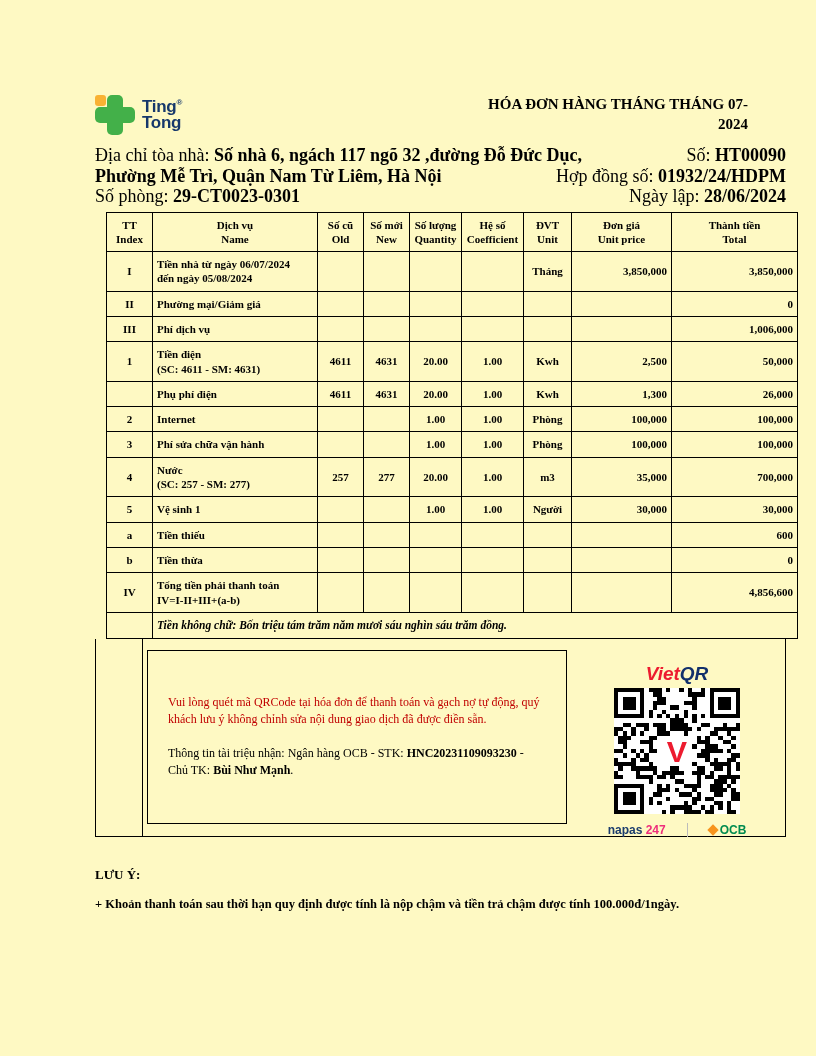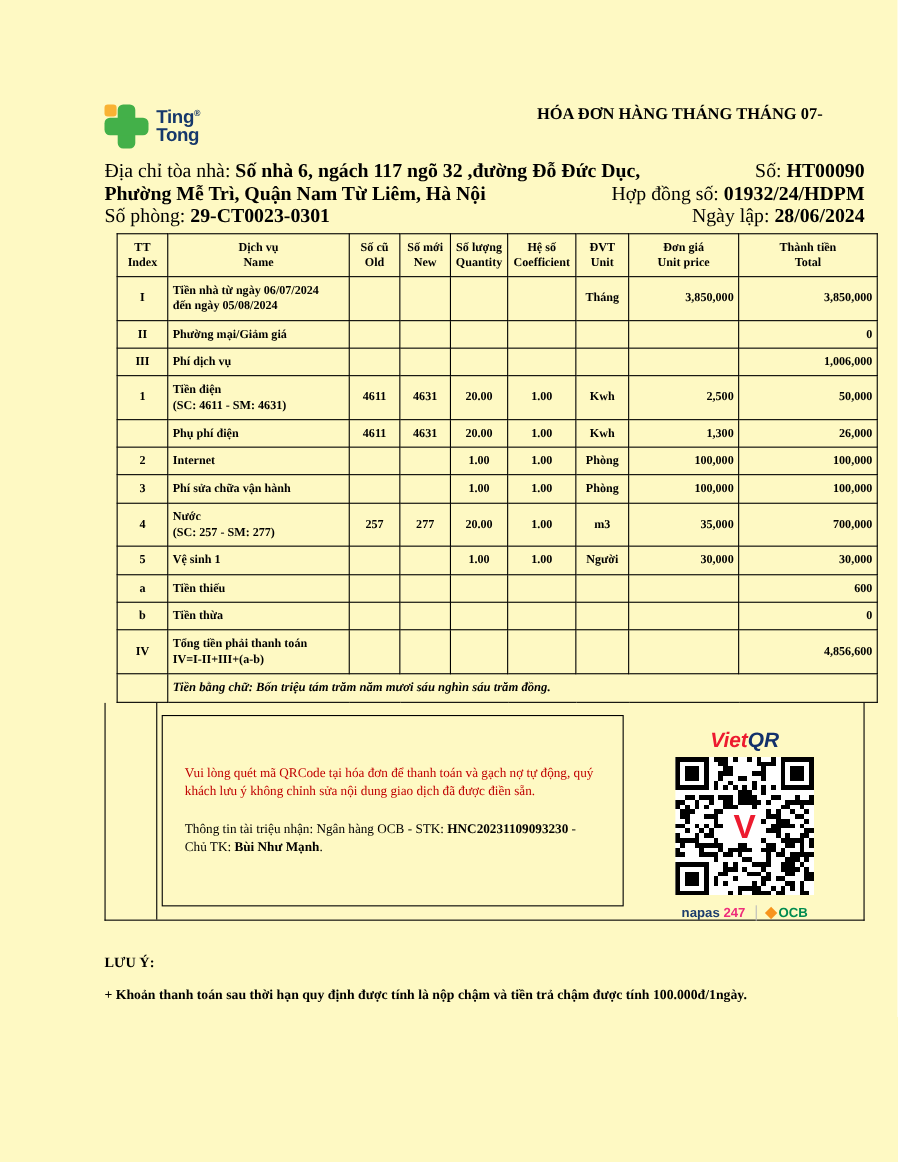--- a/index.html
+++ b/index.html
@@ -50,21 +50,21 @@
   .qr-col1{width:46px;flex:none;border-right:1px solid #000;}
   .qr-main{flex:1;display:flex;padding:11px 8px 12px 4px;gap:10px;}
   .qr-textbox{border:1px solid #000;width:420px;flex:none;display:flex;flex-direction:column;justify-content:center;padding:0 20px;box-sizing:border-box;}
   .red-note{color:var(--accent-red);font-size:12px;line-height:1.45;margin:0 0 16px;}
   .acct{font-size:12px;line-height:1.45;margin:0;}
   .qr-right{flex:1;display:flex;flex-direction:column;align-items:center;}
   .vietqr{font-family:"Liberation Sans",sans-serif;font-weight:bold;font-style:italic;font-size:19px;line-height:1;margin:14px 0 5px;}
   .v-red{color:var(--vietqr-red);}
   .v-navy{color:var(--vietqr-navy);}
   .qr-box{width:126px;height:126px;}
-  .pay-logos{display:flex;align-items:center;gap:9px;margin-top:9px;font-family:"Liberation Sans",sans-serif;font-size:12px;font-weight:bold;}
+  .pay-logos{display:flex;align-items:center;gap:21px;margin-top:9px;font-family:"Liberation Sans",sans-serif;font-size:12px;font-weight:bold;}
   .napas{color:var(--napas-blue);}
   .n247{color:var(--napas-pink);}
   .logo-divider{width:1px;height:14px;background:#bbb;}
   .ocb{color:var(--ocb-green);display:flex;align-items:center;gap:3px;}
   .diamond{width:8px;height:8px;background:var(--ocb-orange);transform:rotate(45deg);display:inline-block;}
 
   
   .notes{margin-top:30px;}
   .notes-title{font-weight:bold;font-size:13px;}
   .notes-line{font-weight:bold;font-size:12.5px;margin-top:14px;}
@@ -82,20 +82,21 @@
             <span class="bar-v"></span>
             <span class="bar-h"></span>
         </div>
         <div class="logo-text">
           <div><span>Ting</span><sup>®</sup></div>
           <div>Tong</div>
         </div>
       </div>
       <div class="title-block">
         <div>HÓA ĐƠN HÀNG THÁNG THÁNG 07-</div>
+        <div>2024</div>
       </div>
     </div>
 
     <div class="info">
       <div class="info-row">
         <div>
           <span>Địa chỉ tòa nhà:</span>
           <b>Số nhà 6, ngách 117  ngõ 32 ,đường Đỗ Đức Dục,</b>
         </div>
         <div>
@@ -335,21 +336,21 @@
             <td class="c-center"></td>
             <td class="c-center"></td>
             <td class="c-right"></td>
             <td class="c-right">4,856,600</td>
           </tr>
         </tbody>
       <tbody>
         <tr>
           <td class="c-tt"></td>
           <td class="words-cell" colspan="8">
-            <span>Tiền bằng chữ:</span>
+            <span>Tiền không chữ:</span>
             <b>Bốn triệu tám trăm năm mươi sáu nghìn sáu trăm đồng.</b>
           </td>
         </tr>
       </tbody>
     </table>
 
     <div class="qr-section">
       <div class="qr-col1"></div>
       <div class="qr-main">
         <div class="qr-textbox">

